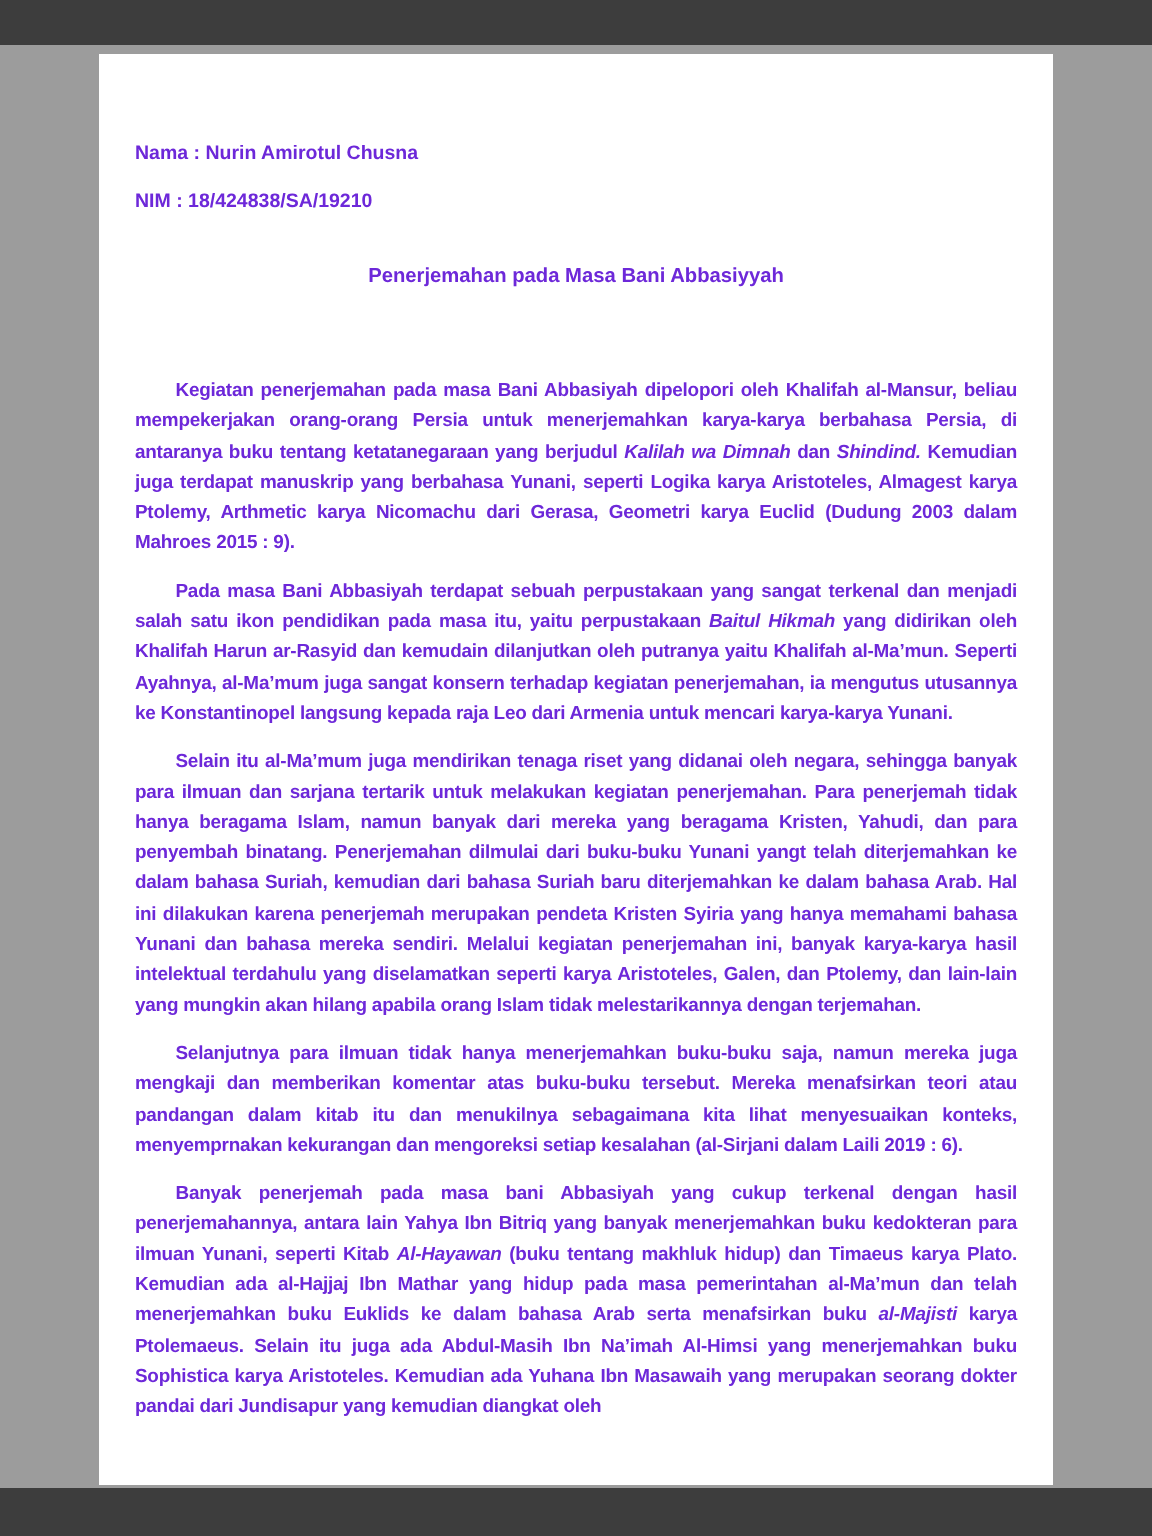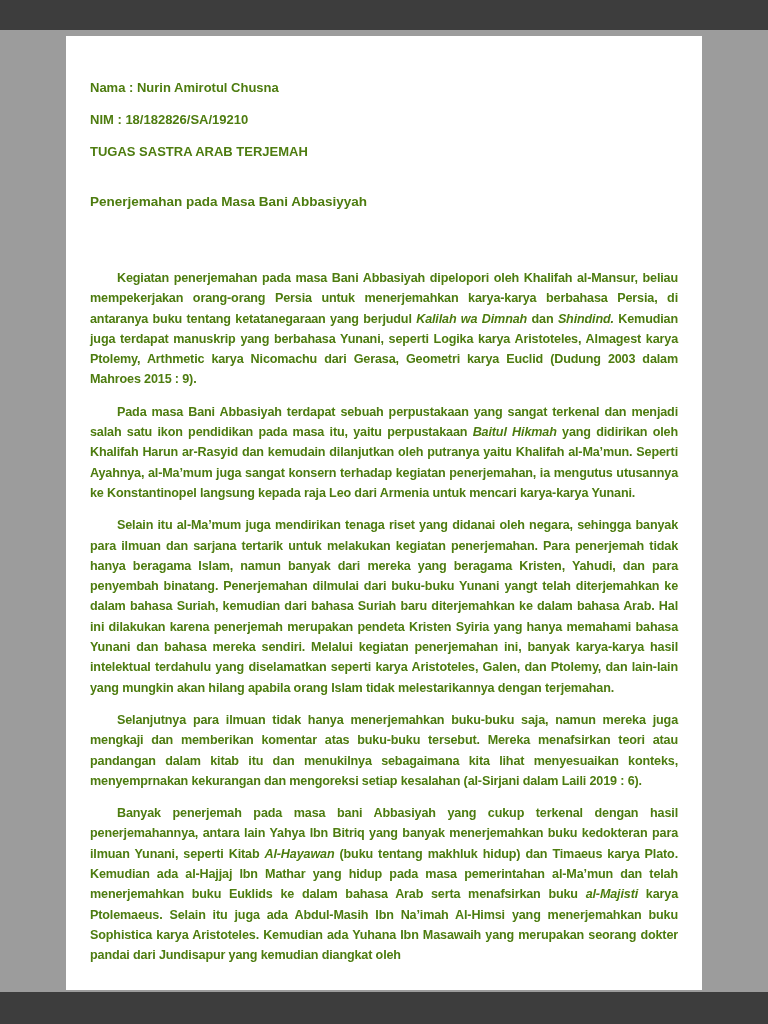--- a/index.html
+++ b/index.html
@@ -20,33 +20,33 @@
     position: absolute; bottom: 0; left: 0;
     width: 768px; height: 32px;
     background: #3d3d3d;
   }
   .page {
     position: absolute; top: 36px; left: 66px;
     width: 636px; height: 954px;
     background: #ffffff;
   }
   .page-inner {
-    padding: 44px 24px 0 24px;
-    color: #4d7c0f;
+    padding: 58px 24px 0 24px;
+    color: #6d28d9;
   }
   .header-block p {
     font-size: 13px;
     font-weight: bold;
     line-height: 16px;
     margin: 0 0 16px 0;
   }
   .doc-title {
     font-size: 13.5px;
     font-weight: bold;
-    text-align: left;
+    text-align: center;
     line-height: 16px;
     margin: 34px 0 0 0;
   }
   .doc-body { margin-top: 58px; }
   .para {
     font-size: 12.6px;
     font-weight: bold;
     letter-spacing: -0.15px;
     line-height: 20.3px;
     text-align: justify;
@@ -58,22 +58,21 @@
 </head>
 <body>
 
 <div class="viewer">
   <div class="top-bar"></div>
 
   <div class="page">
     <div class="page-inner">
       <div class="header-block">
         <p>Nama : Nurin Amirotul Chusna</p>
-        <p>NIM : 18/182826/SA/19210</p>
-        <p>TUGAS SASTRA ARAB TERJEMAH</p>
+        <p>NIM : 18/424838/SA/19210</p>
       </div>
 
       <h1 class="doc-title">Penerjemahan pada Masa Bani Abbasiyyah</h1>
 
       <div class="doc-body">
           <p class="para"><span>Kegiatan penerjemahan pada masa Bani Abbasiyah dipelopori oleh Khalifah al-Mansur, beliau mempekerjakan orang-orang Persia untuk menerjemahkan karya-karya berbahasa Persia, di antaranya buku tentang ketatanegaraan yang berjudul </span><span class="italic">Kalilah wa Dimnah</span><span> dan </span><span class="italic">Shindind.</span><span> Kemudian juga terdapat manuskrip yang berbahasa Yunani, seperti Logika karya Aristoteles, Almagest karya Ptolemy, Arthmetic karya Nicomachu dari Gerasa, Geometri karya Euclid (Dudung 2003 dalam Mahroes 2015 : 9).</span></p>
           <p class="para"><span>Pada masa Bani Abbasiyah terdapat sebuah perpustakaan yang sangat terkenal dan menjadi salah satu ikon pendidikan pada masa itu, yaitu perpustakaan </span><span class="italic">Baitul Hikmah</span><span> yang didirikan oleh Khalifah Harun ar-Rasyid dan kemudain dilanjutkan oleh putranya yaitu Khalifah al-Ma’mun. Seperti Ayahnya, al-Ma’mum juga sangat konsern terhadap kegiatan penerjemahan, ia mengutus utusannya ke Konstantinopel langsung kepada raja Leo dari Armenia untuk mencari karya-karya Yunani.</span></p>
           <p class="para"><span>Selain itu al-Ma’mum juga mendirikan tenaga riset yang didanai oleh negara, sehingga banyak para ilmuan dan sarjana tertarik untuk melakukan kegiatan penerjemahan. Para penerjemah tidak hanya beragama Islam, namun banyak dari mereka yang beragama Kristen, Yahudi, dan para penyembah binatang. Penerjemahan dilmulai dari buku-buku Yunani yangt telah diterjemahkan ke dalam bahasa Suriah, kemudian dari bahasa Suriah baru diterjemahkan ke dalam bahasa Arab. Hal ini dilakukan karena penerjemah merupakan pendeta Kristen Syiria yang hanya memahami bahasa Yunani dan bahasa mereka sendiri. Melalui kegiatan penerjemahan ini, banyak karya-karya hasil intelektual terdahulu yang diselamatkan seperti karya Aristoteles, Galen, dan Ptolemy, dan lain-lain yang mungkin akan hilang apabila orang Islam tidak melestarikannya dengan terjemahan.</span></p>
           <p class="para"><span>Selanjutnya para ilmuan tidak hanya menerjemahkan buku-buku saja, namun mereka juga mengkaji dan memberikan komentar atas buku-buku tersebut. Mereka menafsirkan teori atau pandangan dalam kitab itu dan menukilnya sebagaimana kita lihat menyesuaikan konteks, menyemprnakan kekurangan dan mengoreksi setiap kesalahan (al-Sirjani dalam Laili 2019 : 6).</span></p>
           <p class="para"><span>Banyak penerjemah pada masa bani Abbasiyah yang cukup terkenal dengan hasil penerjemahannya, antara lain Yahya Ibn Bitriq yang banyak menerjemahkan buku kedokteran para ilmuan Yunani, seperti Kitab </span><span class="italic">Al-Hayawan</span><span> (buku tentang makhluk hidup) dan Timaeus karya Plato. Kemudian ada al-Hajjaj Ibn Mathar yang hidup pada masa pemerintahan al-Ma’mun dan telah menerjemahkan buku Euklids ke dalam bahasa Arab serta menafsirkan buku </span><span class="italic">al-Majisti</span><span> karya Ptolemaeus. Selain itu juga ada Abdul-Masih Ibn Na’imah Al-Himsi yang menerjemahkan buku Sophistica karya Aristoteles. Kemudian ada Yuhana Ibn Masawaih yang merupakan seorang dokter pandai dari Jundisapur yang kemudian diangkat oleh</span></p>

